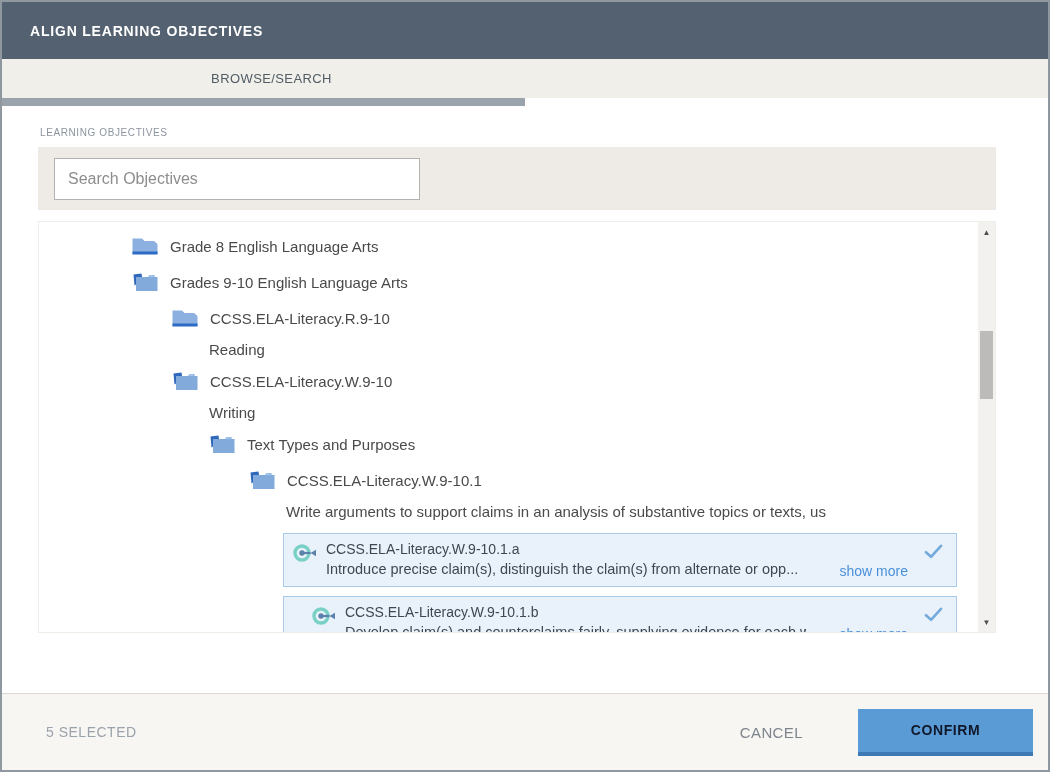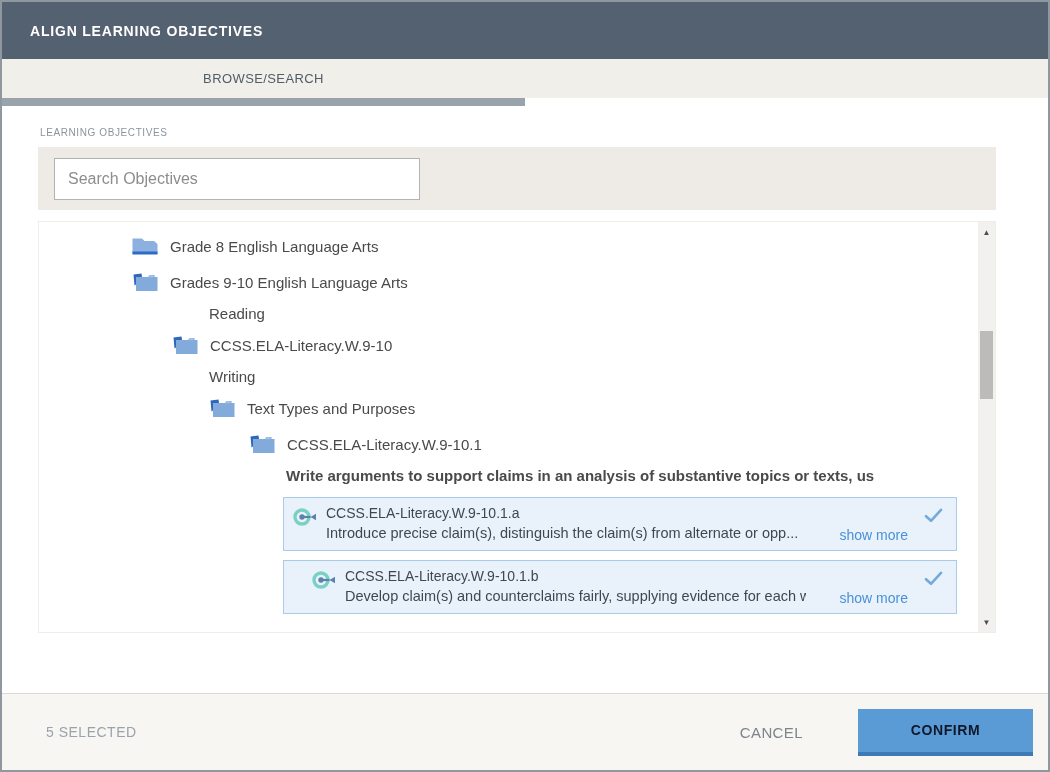--- a/index.html
+++ b/index.html
@@ -3,21 +3,21 @@
 <meta charset="utf-8">
 <style>
   * { margin:0; padding:0; box-sizing:border-box; }
   html,body { width:1050px; height:772px; font-family:"Liberation Sans", sans-serif; background:#fff; }
   .dialog { position:relative; width:1050px; height:772px; border:2px solid #8f979f; background:#fff; overflow:hidden; }
 
   .dialog-header { height:57px; background:#546170; display:flex; align-items:center; padding-left:28px; }
   .dialog-title { color:#ffffff; font-size:14px; font-weight:bold; letter-spacing:0.8px; }
 
   .tabs { height:39px; background:#f1efea; display:flex; }
-  .tab { width:50%; display:flex; align-items:center; justify-content:center; font-size:13px; letter-spacing:0.4px; cursor:pointer; }
+  .tab { width:50%; display:flex; align-items:center; justify-content:center; font-size:13px; letter-spacing:0.4px; cursor:pointer;margin-left:8px; }
   .tab.active { color:#505c66; }
   .tab.inactive { color:#8a949e; }
   .tab-indicator-row { height:8px; background:#ffffff; position:relative; }
   .tab-indicator { position:absolute; left:0; top:0; width:50%; height:8px; background:#9aa3ab; }
 
   .section-label { margin:21px 0 9px 38px; font-size:10px; color:#8b949d; letter-spacing:0.6px; }
 
   .search-panel { margin:0 52px 0 36px; height:63px; background:#eeebe6; display:flex; align-items:center; padding-left:16px; }
   .search-input { width:366px; height:42px; border:1px solid #b3b3b3; background:#fff; font-family:"Liberation Sans", sans-serif; font-size:16px; color:#333; padding:0 13px; outline:none; }
   .search-input::placeholder { color:#8d8d8d; opacity:1; }
@@ -90,20 +90,30 @@
         <div class="row-folder" style="padding-left: 93px;">
           <span class="folder-icon">
             <svg width="26" height="21" viewBox="0 0 26 21">
               <path d="M1.5 2.5 L9.5 1.5 L10.5 8 L2.5 13.5 Z" fill="#2f67bb"></path>
               <path d="M4 5 h12 l1.5-2 h5 V5 h3 v14 H4 Z" fill="#82abdc"></path>
               <path d="M17 3.2 h4.5 v2 H17 Z" fill="#a5c4ea"></path>
             </svg>
           </span>
           <span class="row-label">Grades 9-10 English Language Arts</span>
         </div>
+        <div class="row-folder" style="padding-left: 133px;">
+          <span class="folder-icon">
+            <svg width="26" height="21" viewBox="0 0 26 21">
+              <path d="M0.5 2.5 H10 l2.5 2.5 H22 l3.5 3 V18 H0.5 Z" fill="#8cb1e0"></path>
+              <path d="M22 5 h3.5 v3 Z" fill="#f1f1f1" opacity="0"></path>
+              <rect x="0.5" y="15.5" width="25" height="3" fill="#2e6bc4"></rect>
+            </svg>
+          </span>
+          <span class="row-label">CCSS.ELA-Literacy.R.9-10</span>
+        </div>
         <div class="row-text" style="padding-left: 170px;">
           <span class="row-label">Reading</span>
         </div>
         <div class="row-folder" style="padding-left: 133px;">
           <span class="folder-icon">
             <svg width="26" height="21" viewBox="0 0 26 21">
               <path d="M1.5 2.5 L9.5 1.5 L10.5 8 L2.5 13.5 Z" fill="#2f67bb"></path>
               <path d="M4 5 h12 l1.5-2 h5 V5 h3 v14 H4 Z" fill="#82abdc"></path>
               <path d="M17 3.2 h4.5 v2 H17 Z" fill="#a5c4ea"></path>
             </svg>
@@ -126,21 +136,21 @@
         <div class="row-folder" style="padding-left: 210px;">
           <span class="folder-icon">
             <svg width="26" height="21" viewBox="0 0 26 21">
               <path d="M1.5 2.5 L9.5 1.5 L10.5 8 L2.5 13.5 Z" fill="#2f67bb"></path>
               <path d="M4 5 h12 l1.5-2 h5 V5 h3 v14 H4 Z" fill="#82abdc"></path>
               <path d="M17 3.2 h4.5 v2 H17 Z" fill="#a5c4ea"></path>
             </svg>
           </span>
           <span class="row-label">CCSS.ELA-Literacy.W.9-10.1</span>
         </div>
-        <div class="row-text" style="padding-left: 247px; font-weight: bold;">
+        <div class="row-text" style="padding-left: 247px;">
           <span class="row-label">Write arguments to support claims in an analysis of substantive topics or texts, us</span>
         </div>
         <div class="obj-card" style="margin-left: 244px;">
           <span class="obj-icon">
             <svg width="26" height="20" viewBox="0 0 26 20">
               <circle cx="9" cy="10" r="7" fill="none" stroke="#79d1c6" stroke-width="3.4"></circle>
               <circle cx="9" cy="10" r="2.7" fill="#5c82ab"></circle>
               <rect x="10.5" y="8.9" width="7" height="2.2" fill="#5c82ab"></rect>
               <path d="M23 6.8 v6.4 L17.5 10 Z" fill="#5c82ab"></path>
             </svg>

